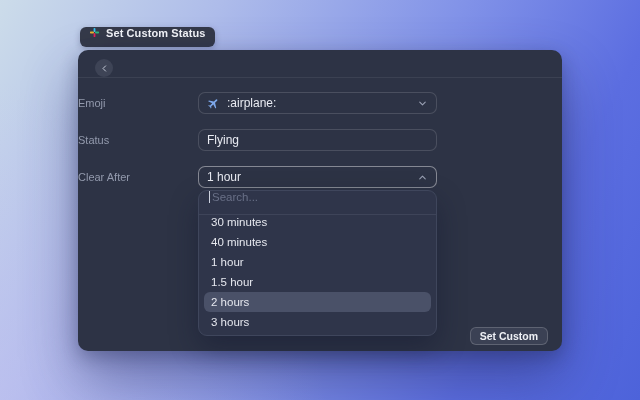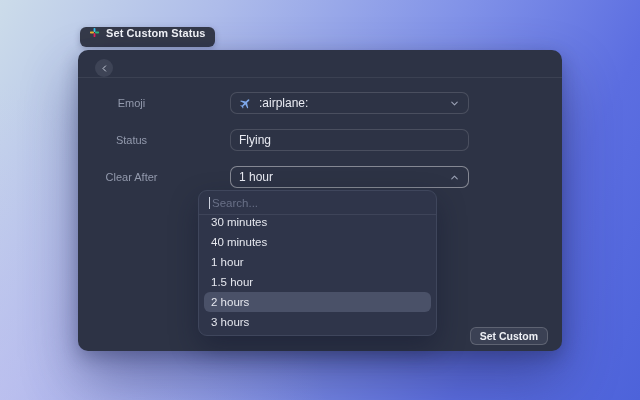--- a/index.html
+++ b/index.html
@@ -36,43 +36,43 @@
     position: absolute; left: 17px; top: 9px; width: 18px; height: 18px;
     border-radius: 50%; background: #3e4456;
     display: flex; align-items: center; justify-content: center;
     cursor: pointer;
   }
   .back-btn svg { width: 9px; height: 9px; stroke: #c9cedb; stroke-width: 2.6; fill: none; stroke-linecap: round; stroke-linejoin: round; }
 
   
   .row-label {
     position: absolute; left: 0; width: 107px; height: 22px;
-    font-size: 11px; color: #939aad; text-align: center; line-height: 22px;
+    font-size: 11px; color: #939aad; text-align: left; line-height: 22px;
   }
   .field {
     position: absolute; left: 120px; width: 239px; height: 22px;
     background: #2d3345; border: 1px solid rgba(255,255,255,0.14);
     border-radius: 7px; display: flex; align-items: center;
-    padding: 0 8px; color: #e9ebf2; font-size: 12px; cursor: pointer; margin-left: 32px;
+    padding: 0 8px; color: #e9ebf2; font-size: 12px; cursor: pointer;
   }
   .field.focused { border-color: rgba(255,255,255,0.42); }
   .field .chev { margin-left: auto; width: 11px; height: 11px; }
   .field .chev svg { width: 11px; height: 11px; stroke: #9aa1b4; stroke-width: 2.4; fill: none; stroke-linecap: round; stroke-linejoin: round; }
   .plane-icon { width: 13px; height: 13px; margin-right: 7px; transform: rotate(45deg); }
   .plane-icon path { fill: #7da7e9; }
 
   
   .panel {
     position: absolute; left: 120px; top: 140px; width: 239px; height: 146px;
     background: #2f354a; border: 1px solid #3f465c; border-radius: 9px;
     box-shadow: 0 12px 28px rgba(15,20,45,0.4);
     overflow: hidden;
   }
   .search-row {
-    height: 24px; display: flex; align-items: center; padding: 0 10px;
+    height: 24px; display: flex; align-items: flex-start; padding: 0 10px;
     border-bottom: 1px solid #3e4459;
   }
   .caret { width: 1px; height: 12px; background: #cdd2df; margin-right: 2px; }
   .search-ph { font-size: 11.5px; color: #697087; }
   .options { padding: 0 5px 5px; overflow: hidden; }
   .option {
     height: 20px; line-height: 20px; padding-left: 7px;
     font-size: 11.5px; color: #e6e8ef; border-radius: 6px; cursor: pointer;
   }
   .option:first-child { margin-top: -3px; }

